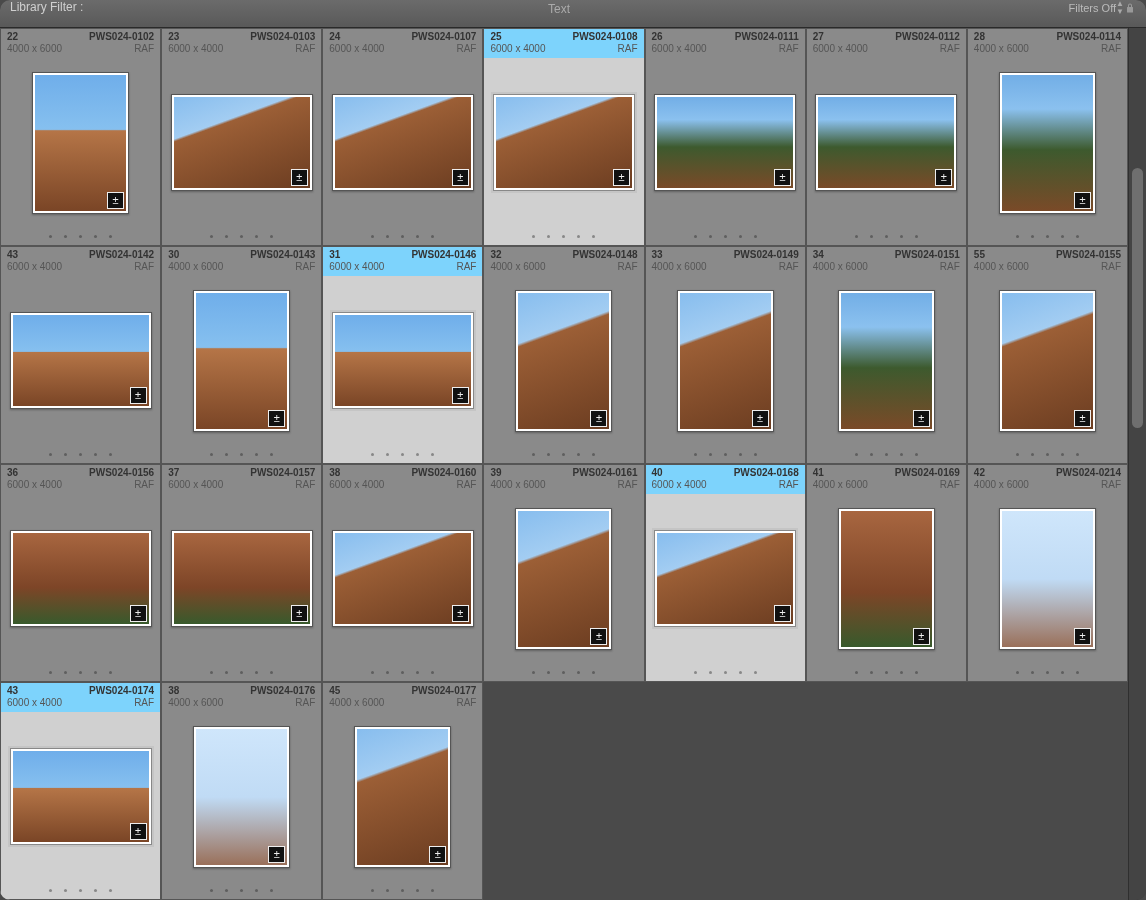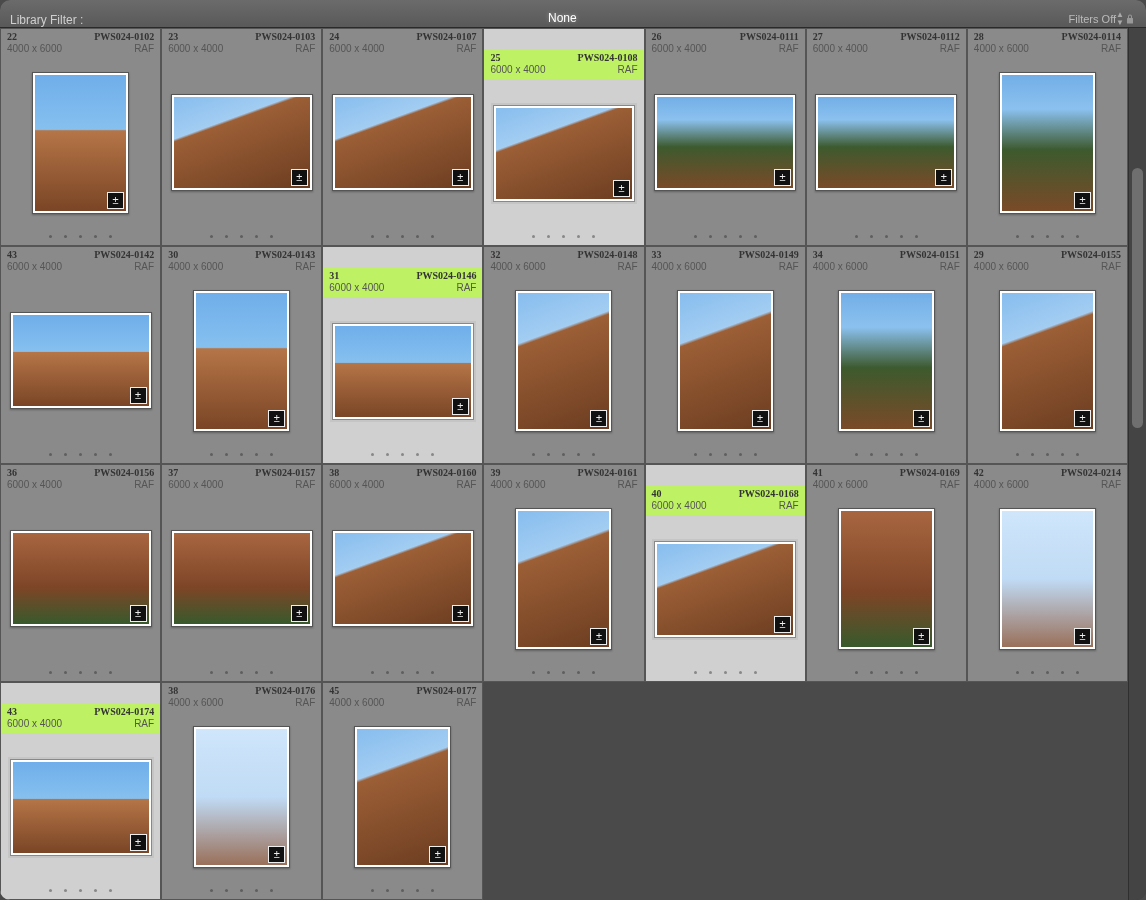--- a/index.html
+++ b/index.html
@@ -2,21 +2,21 @@
 <html><head>
 <meta charset="utf-8">
 <style>
   * { box-sizing: border-box; margin: 0; padding: 0; }
   html, body { width: 1146px; height: 900px; font-family: "Helvetica Neue", Arial, sans-serif; background:#4a4a4a; color:#bbb; font-size:11px; overflow:hidden;}
   
   .wrap { width:1146px; height:900px; display:flex; flex-direction:column; border-radius:10px; overflow:hidden; background:#3a3a3a;}
   
   .filter-bar {
     height:28px; background:linear-gradient(#6b6b6b,#595959); border-bottom:1px solid #2a2a2a;
-    display:flex; align-items:flex-end; padding:0 10px; color:#ccc; font-size:12px;
+    display:flex; align-items:flex-start; padding:0 10px; color:#ccc; font-size:12px;
     position:relative;
   }
   .filter-bar .title { color:#cfcfcf; }
   .filter-tabs { position:absolute; left:50%; transform:translateX(-50%); display:flex; gap:2px;flex-direction:column;}
   .filter-tabs .tab {
     padding:2px 10px; color:#aaa; cursor:pointer; border-radius:3px;
   }
   .filter-tabs .sep { width:1px; background:#777; margin:3px 2px;}
   .filter-tabs .tab.active { color:#fff; text-shadow:0 0 4px rgba(255,255,255,.4);}
   .filter-right { margin-left:auto; display:flex; align-items:center; color:#bbb; font-size:11px;}
@@ -29,26 +29,26 @@
   
   .scrollbar { width:18px; background:#444; position:relative; border-left:1px solid #2f2f2f;}
   .scrollbar .thumb { position:absolute; left:3px; right:3px; top:140px; height:260px; background:#6f6f6f; border-radius:6px;}
   
   .cell {
     border:1px solid #555; background:#8a8a8a; display:flex; flex-direction:column;
     position:relative;
   }
   .cell.empty { background:#4a4a4a; border:none;}
   .cell.selected { background:#d0d0d0;}
-  .cell.selected .hdr { background:#bef264; color:#555;margin-top:21px;}
+  .cell.selected .hdr { background:#7dd3fc; color:#555;}
   .cell.selected .hdr .row1 .idx, .cell.selected .hdr .row1 .fname { color:#333;}
   .cell.selected .dots span { background:#888;}
   
   .hdr { padding:2px 6px 3px; background:#8a8a8a; color:#444; font-size:10px; line-height:12px;}
-  .hdr .row1 { display:flex; justify-content:space-between; font-weight:bold; color:#333;font-family:Liberation Serif, serif;}
+  .hdr .row1 { display:flex; justify-content:space-between; font-weight:bold; color:#333;}
   .hdr .row2 { display:flex; justify-content:space-between; color:#555;}
   
   .tframe { flex:1; display:flex; align-items:center; justify-content:center; padding:4px;}
   .thumb-outer { position:relative; border:1px solid #555; background:#fff; padding:2px; box-shadow: 0 1px 2px rgba(0,0,0,.3), inset 0 0 0 1px rgba(255,255,255,.3);}
   .cell.selected .thumb-outer { border:1px solid #888; box-shadow: 0 0 0 2px rgba(0,0,0,.05);}
   
   .thumb-img { display:block;}
   
   .landscape .thumb-img { width:136px; height:91px;}
   .portrait .thumb-img  { width:91px;  height:136px;}
@@ -418,21 +418,21 @@
             <span></span>
             <span></span>
             <span></span>
             <span></span>
             <span></span>
           </div>
   </div>
         <div class="cell portrait">
     <div class="hdr">
       <div class="row1">
-              <span class="idx">29</span>
+              <span class="idx">55</span>
               <span class="fname">PWS024-0155</span>
             </div>
       <div class="row2">
               <span>4000 x 6000</span>
               <span>RAF</span>
             </div>
     </div>
     <div class="tframe">
       <div class="thumb-outer">
         <div class="thumb-img v3"></div>

